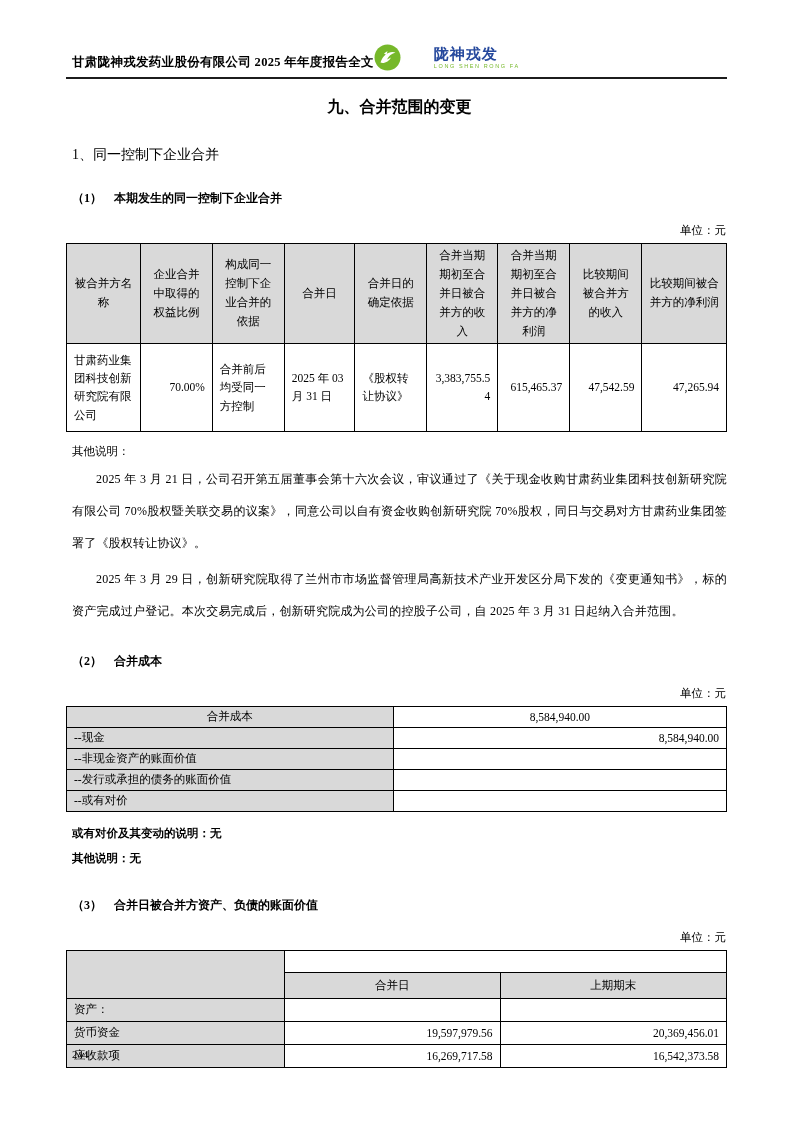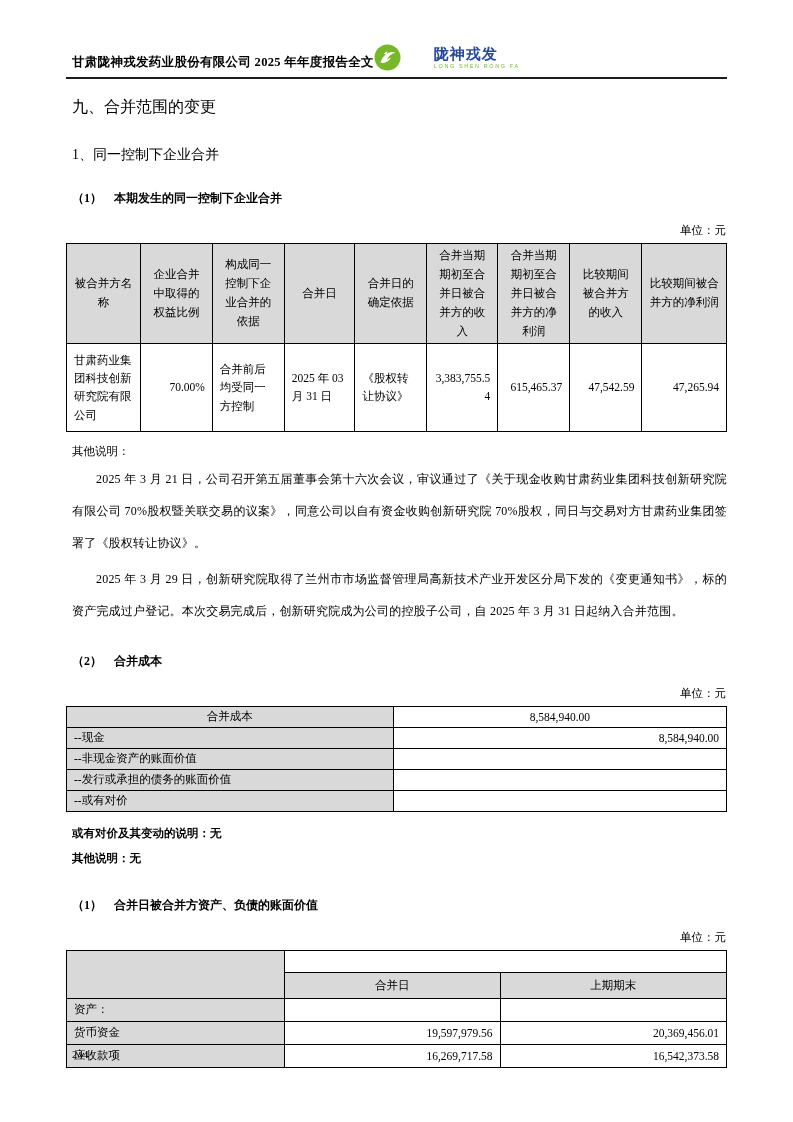--- a/index.html
+++ b/index.html
@@ -25,21 +25,21 @@
   .logo-cn {
     font-family: "Liberation Sans", sans-serif;
     font-weight: bold; font-size: 15px; color: #26499d; letter-spacing: 1px;
   }
   .logo-sub {
     font-family: "Liberation Sans", sans-serif;
     font-size: 5.5px; color: #76b82a; letter-spacing: 1.6px; margin-top: 2.5px;
   }
 
   
-  .h1 { font-size: 16px; font-weight: normal; margin: 18px 0 0 6px; }
+  .h1 { font-size: 16px; font-weight: bold; margin: 18px 0 0 6px; text-align: center; }
   .h2 { font-size: 14px; font-weight: normal; margin: 28px 0 0 6px; }
   .h3 { font-size: 12px; font-weight: bold; margin: 26px 0 0 6px; }
   .unit { text-align: right; font-size: 11.5px; margin: 16px 1px 5px 0; }
   .note-label { font-size: 11.5px; margin: 12px 0 0 6px; }
   .para {
     font-size: 12px; line-height: 32px; text-align: justify;
     text-indent: 2em; margin: 4px 0 0 6px; letter-spacing: .2px;
   }
   .note-line { font-size: 11.5px; line-height: 25px; margin-left: 6px; }
   .notes-block { margin-top: 9px; font-weight: bold; }
@@ -160,21 +160,21 @@
       <td class="r num"></td>
     </tr>
   </tbody>
     </table>
 
   <div class="notes-block">
     <div class="note-line">或有对价及其变动的说明：无</div>
     <div class="note-line">其他说明：无</div>
   </div>
 
-  <div class="h3">（1）　合并日被合并方资产、负债的账面价值</div>
+  <div class="h3">（3）　合并日被合并方资产、负债的账面价值</div>
   <div class="unit">单位：元</div>
   <table class="t3">
     <colgroup>
         <col style="width:33%">
         <col style="width:32.7%">
         <col style="width:34.3%">
       </colgroup>
     <tbody>
         <tr>
       <td class="shade" rowspan="2"></td>

